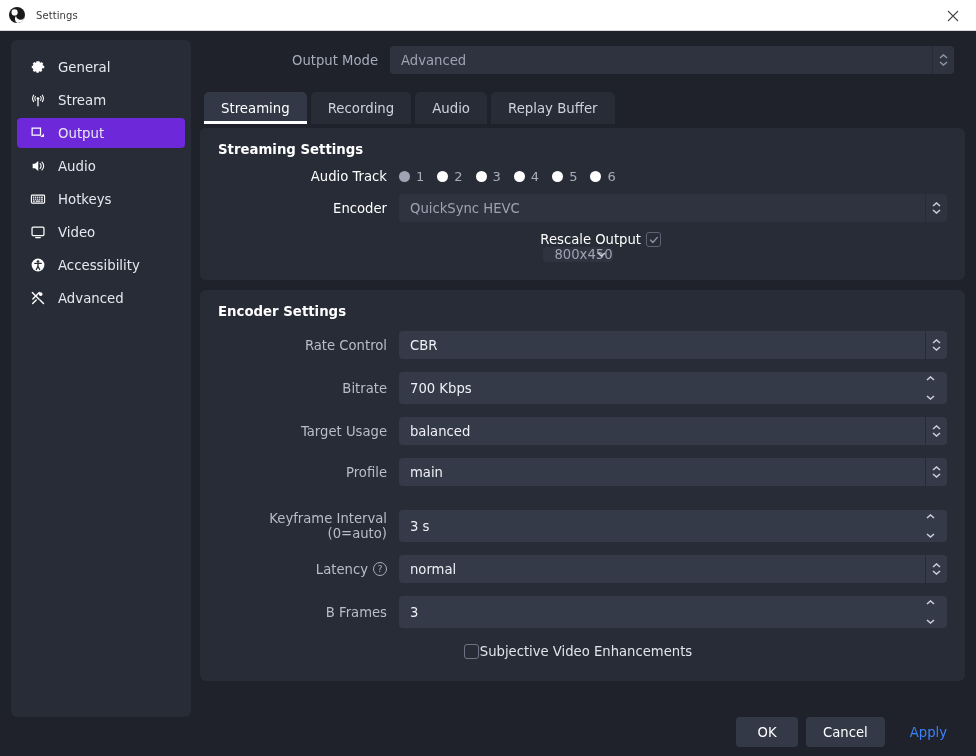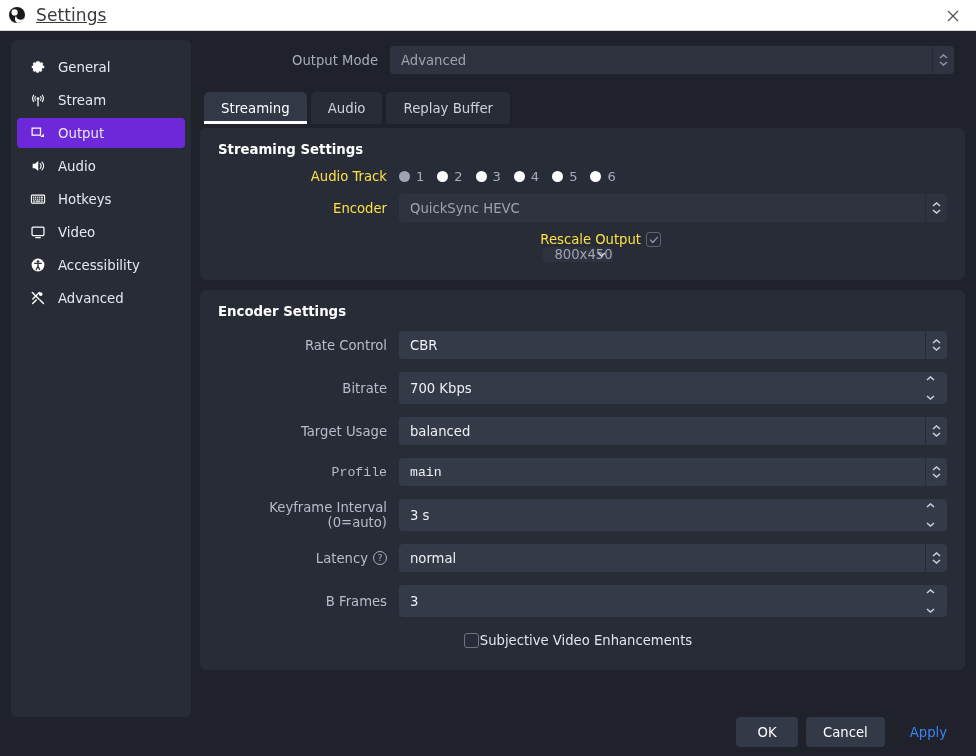--- a/index.html
+++ b/index.html
@@ -14,24 +14,23 @@
   .titlebar {
     position: absolute; top: 0; left: 0;
     width: 976px; height: 31px;
     background: #ffffff;
     border-bottom: 1px solid #d8d8d8;
     display: flex; align-items: center;
   }
   .tb-logo { width: 18px; height: 18px; margin-left: 8px; flex: none; }
   .tb-title {
     margin-left: 10px;
-    font-size: 17px;
+    font-size: 10px;
     color: #3a3a3a;
     letter-spacing: .1px;
-    text-decoration: underline;
   }
   .tb-close {
     position: absolute; right: 0; top: 0;
     width: 46px; height: 31px;
     display: flex; align-items: center; justify-content: center;
     color: #444; font-size: 15px; line-height: 1;
   }
 
   
   .dialog {
@@ -117,21 +116,21 @@
   }
   .panel-title {
     font-size: 13.3px; font-weight: bold; color: #ffffff;
     margin: 0 0 12px 9px;
   }
 
   
   .row { display: flex; align-items: center; margin-bottom: 10px; }
   .row:last-child { margin-bottom: 0; flex-direction: column; }
   .lbl {
-    font-size: 13.2px; color: #fde047;
+    font-size: 13.2px; color: #ffffff;
     width: 190px; text-align: right; padding-right: 12px;
     flex: none; display: flex; align-items: center;
     justify-content: flex-end; gap: 5px;
   }
   .lbl.bright { color: #b9bdc9; }
   .field {
     position: relative;
     height: 28px; flex: 1;
     background: #353a48;
     border-radius: 4px;
@@ -330,20 +329,23 @@
             </svg>
         </span>
       </div>
     </div>
 
     <div class="tabs">
       <div class="tab active">
           <span>Streaming</span>
         </div>
       <div class="tab">
+          <span>Recording</span>
+        </div>
+      <div class="tab">
           <span>Audio</span>
         </div>
       <div class="tab">
           <span>Replay Buffer</span>
         </div>
     </div>
 
     <div class="panel" style="margin-top:4px;">
       <div class="panel-title">Streaming Settings</div>
 
@@ -453,21 +455,21 @@
             <svg class="chev" viewBox="0 0 9 5">
                 <path d="M1 4 L4.5 1 L8 4"></path>
               </svg>
             <svg class="chev" viewBox="0 0 9 5">
                 <path d="M1 1 L4.5 4 L8 1"></path>
               </svg>
           </span>
         </div>
       </div>
 
-      <div class="row" style="margin-bottom:13px;font-family:Liberation Mono, monospace;">
+      <div class="row" style="margin-bottom:24px;">
         <span class="lbl bright">Profile</span>
         <div class="field">
           <span>main</span>
           <span class="spin-seg">
             <svg class="chev" viewBox="0 0 9 5">
                 <path d="M1 4 L4.5 1 L8 4"></path>
               </svg>
             <svg class="chev" viewBox="0 0 9 5">
                 <path d="M1 1 L4.5 4 L8 1"></path>
               </svg>

